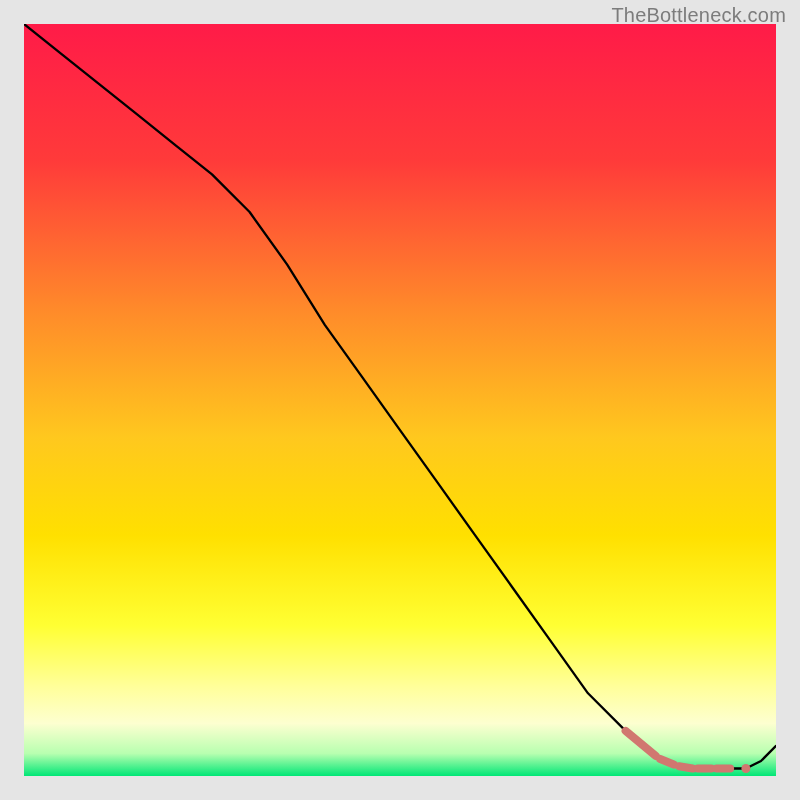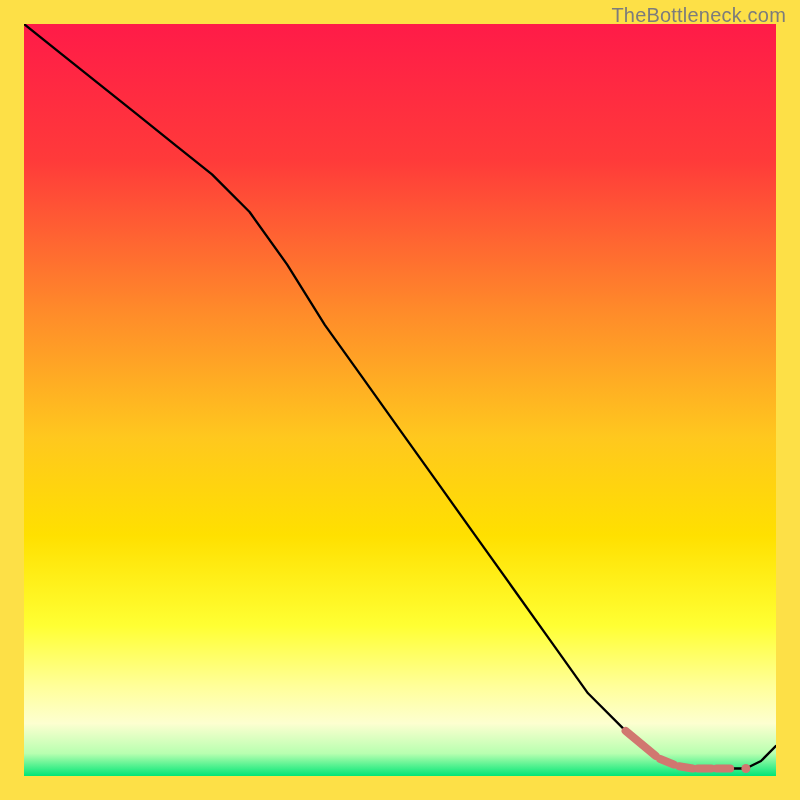--- a/index.html
+++ b/index.html
@@ -9,21 +9,21 @@
     height: 800px;
     background: #000;
     overflow: hidden;
     font-family: Arial, Helvetica, sans-serif;
   }
   .frame {
     position: absolute;
     top: 0; left: 0;
     width: 800px;
     height: 800px;
-    background: #fde047;
+    background: #e5e5e5;
   }
   .watermark {
     position: absolute;
     top: 4px;
     right: 14px;
     color: #7c7c7c;
     font-size: 20px;
     font-weight: 500;
     letter-spacing: 0.2px;
     z-index: 10;

